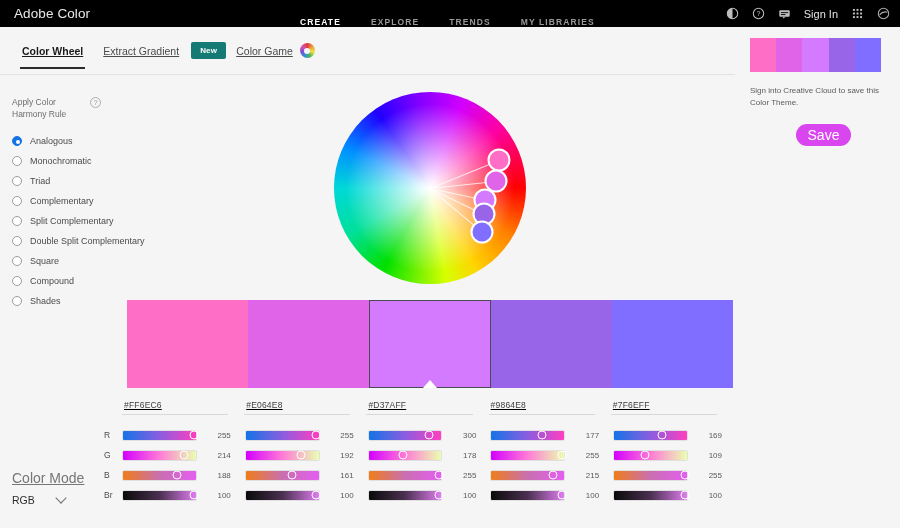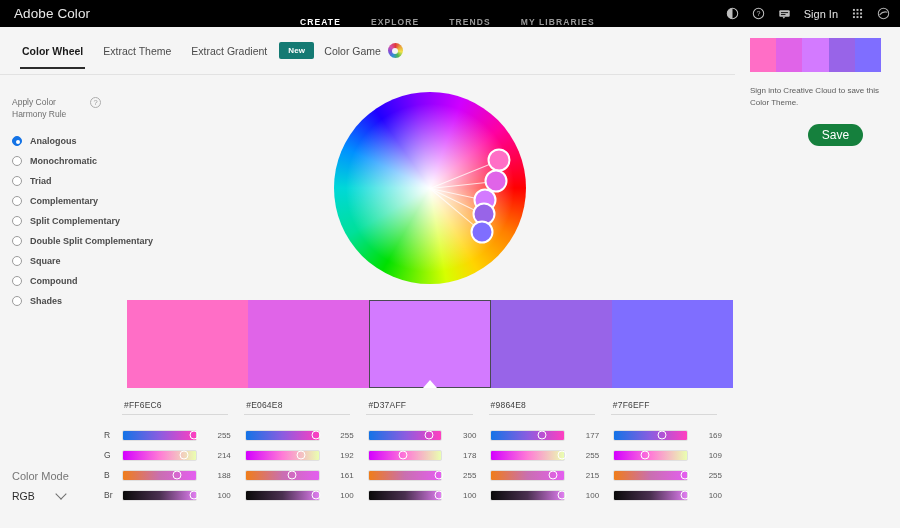--- a/index.html
+++ b/index.html
@@ -34,21 +34,21 @@
   .signin { color: #e4e4e4; font-size: 11px; }
 
   
   .tabbar {
     position: absolute; left: 0; top: 27px; width: 735px; height: 48px;
     border-bottom: 1px solid #e2e2e2;
     display: flex; align-items: center; padding-left: 12px; gap: 0;
   }
   .tab {
     font-size: 10.5px; color: #4b4b4b; padding: 0 10px; height: 46px;
-    display: flex; align-items: center; position: relative;
+    display: flex; align-items: center; position: relative; text-decoration: underline;
   }
   .tab.active { color: #1b1b1b; font-weight: bold; }
   .tab.active::after {
     content: ""; position: absolute; left: 8px; right: 8px; bottom: 5px;
     height: 2px; background: #2c2c2c;
   }
   .newbadge {
     background: #147a73; color: #fff; font-size: 8px; font-weight: bold;
     padding: 4px 9px; border-radius: 2px; margin-left: 2px; letter-spacing: .2px;
   }
@@ -61,34 +61,34 @@
   
   .sidebar { position: absolute; left: 12px; top: 96px; width: 118px; }
   .harmony-head { display: flex; align-items: flex-start; gap: 6px; }
   .harmony-label { font-size: 8.5px; color: #6e6e6e; line-height: 12px; width: 72px; }
   .qmark {
     width: 11px; height: 11px; border-radius: 50%; border: 1px solid #adadad;
     color: #9a9a9a; font-size: 7.5px; line-height: 9px; text-align: center; flex: none;
     margin-top: 1px;
   }
   .rules { margin-top: 11px; }
-  .rule { display: flex; align-items: center; height: 20px; gap: 8px; font-weight: bold; }
+  .rule { display: flex; align-items: center; height: 20px; gap: 8px; }
   .radio {
     width: 10px; height: 10px; border-radius: 50%; border: 1px solid #9c9c9c;
     background: #fff; flex: none; position: relative;
   }
   .rule.on .radio { border-color: #1473e6; background: #1473e6; }
   .rule.on .radio::after {
     content: ""; position: absolute; left: 3px; top: 3px;
     width: 4px; height: 4px; border-radius: 50%; background: #fff;
   }
   .rule-label { font-size: 9px; color: #4b4b4b; white-space: nowrap; }
 
   .colormode { position: absolute; left: 12px; top: 470px; width: 110px; }
-  .cm-label { font-size: 11px; color: #767676; }
+  .cm-label { font-size: 14px; color: #767676; text-decoration: underline; }
   .cm-select {
     margin-top: 8px; display: flex; align-items: center; gap: 22px;
     font-size: 10.5px; color: #2c2c2c;
   }
   .chev { width: 8px; height: 8px; border-right: 1.3px solid #6e6e6e;
     border-bottom: 1.3px solid #6e6e6e; transform: rotate(45deg); margin-top: -4px; }
 
   
   .wheelwrap { position: absolute; left: 334px; top: 92px; width: 192px; height: 192px; }
   .wheel {
@@ -119,21 +119,21 @@
   .sw.sel::after {
     content: ""; position: absolute; left: 50%; bottom: 0; transform: translateX(-50%);
     border-left: 7px solid transparent; border-right: 7px solid transparent;
     border-bottom: 8px solid #fff;
   }
 
   
   .hexrow {
     position: absolute; left: 122px; top: 400px; width: 611px; height: 18px; display: flex;
   }
-  .hexcell { flex: 1 1 0; padding-right: 16px; }
+  .hexcell { flex: 1 1 0; padding-right: 16px; text-decoration: underline; }
   .hexval {
     font-size: 8.5px; color: #3d3d3d; border-bottom: 1px solid #d8d8d8;
     padding-bottom: 4px; padding-left: 2px; letter-spacing: .2px;
   }
 
   .sliders { position: absolute; left: 104px; top: 425px; width: 632px; }
   .srow { display: flex; align-items: center; height: 20px; }
   .schan { width: 18px; font-size: 8.5px; color: #4b4b4b; flex: none; }
   .scells { display: flex; flex: 1 1 auto; }
   .scell { flex: 1 1 0; display: flex; align-items: center; padding-right: 14px; }
@@ -147,23 +147,23 @@
   }
   .sval { width: 28px; text-align: right; font-size: 8px; color: #5a5a5a;
     flex: none; margin-left: 6px; }
 
   
   .rpanel { position: absolute; left: 750px; top: 38px; width: 138px; }
   .preview { display: flex; height: 34px; width: 131px; }
   .preview div { flex: 1 1 0; }
   .rtext { margin-top: 13px; font-size: 8px; color: #5c5c5c; line-height: 12px; width: 133px; }
   .savebtn {
-    margin-top: 15px; margin-left: 58px; width: 55px; height: 22px;
-    background: #15803d; color: #fff; border-radius: 11px; border: none;
-    font-size: 12px; font-family: inherit; cursor: pointer;
+    margin-top: 15px; margin-left: 46px; width: 55px; height: 22px;
+    background: #d946ef; color: #fff; border-radius: 11px; border: none;
+    font-size: 14px; font-family: inherit; cursor: pointer;
     display: flex; align-items: center; justify-content: center;
   }
 </style>
 </head>
 <body>
 
 <div id="app">
 
   <div class="topbar">
     <div class="brand">Adobe Color</div>
@@ -217,23 +217,20 @@
           </svg>
       </span>
     </div>
   </div>
 
   <div class="tabbar" id="tabbar">
       <div class="tab active">
         <span>Color Wheel</span>
       </div>
       <div class="tab">
-        <span>Extract Theme</span>
-      </div>
-      <div class="tab">
         <span>Extract Gradient</span>
       </div>
       <span class="newbadge">New</span>
       <div class="tab">
         <span>Color Game</span>
         <span class="cgwheel"></span>
       </div>
     </div>
 
   <div class="sidebar">

